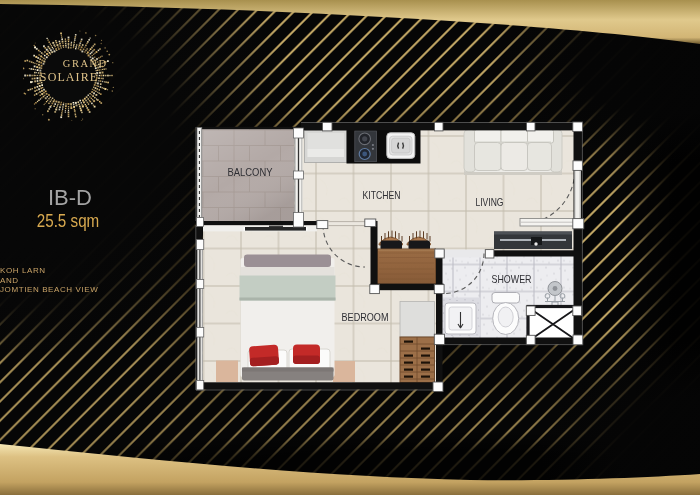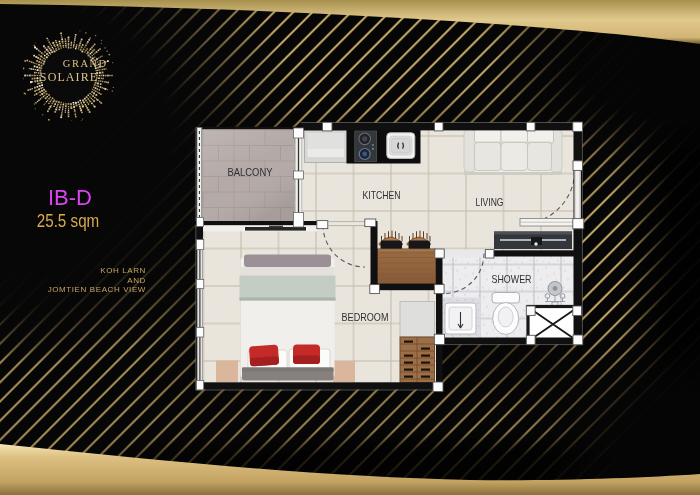--- a/index.html
+++ b/index.html
@@ -16,23 +16,23 @@
  radial-gradient(ellipse 160px 110px at 20px 265px, rgba(7,7,7,.9) 35%, rgba(7,7,7,0) 90%),
  radial-gradient(ellipse 190px 100px at 665px 70px, rgba(5,5,5,.96) 45%, rgba(5,5,5,0) 92%),
  radial-gradient(ellipse 170px 120px at 695px 450px, rgba(5,5,5,.96) 45%, rgba(5,5,5,0) 92%),
  radial-gradient(ellipse 420px 40px at 430px 468px, rgba(0,0,0,.75) 40%, rgba(0,0,0,0) 95%),
  linear-gradient(90deg, rgba(0,0,0,0) 0 620px, rgba(0,0,0,.8) 672px, rgba(0,0,0,.9) 700px)}
 #ribbons{position:absolute;left:0;top:0}
 #logo{position:absolute;left:23px;top:30px}
 #logotxt{position:absolute;left:0;top:0;width:137px;text-align:center;color:#dec289;font-family:"Liberation Serif",serif}
 #l1{position:absolute;top:58px;left:16px;width:137px;font-size:10.5px;letter-spacing:1.5px;text-indent:1.5px}
 #l2{position:absolute;top:70px;left:0;width:137px;font-size:12px;letter-spacing:1.1px;text-indent:1.1px}
-#unit{position:absolute;left:0;top:184.5px;width:140px;text-align:center;color:#d946ef;font-size:22px;letter-spacing:0}
+#unit{position:absolute;left:0;top:184.5px;width:140px;text-align:center;color:#a3a3a3;font-size:22px;letter-spacing:0}
 #sqm{position:absolute;left:0;top:209.5px;width:136px;text-align:center;color:#d9aa50;font-size:19px;transform:scaleX(.8);transform-origin:68px 50%}
-#view{position:absolute;left:0;top:266px;width:146px;text-align:right;color:#c9a368;font-size:8px;letter-spacing:.6px;line-height:9.5px}
+#view{position:absolute;left:0;top:266px;width:146px;text-align:left;color:#c9a368;font-size:8px;letter-spacing:.6px;line-height:9.5px}
 #plan{position:absolute;left:186px;top:108px}
 </style></head><body>
 <div class="str" id="st1"></div>
 <div class="str bri" id="st2"></div>
 <div class="str bri" id="st3"></div>
 <div class="str bri" id="st4"></div>
 <div class="str bri" id="st5"></div>
 <div class="vig" id="vig1"></div>
 <svg id="ribbons" width="700" height="495">
  <defs>

